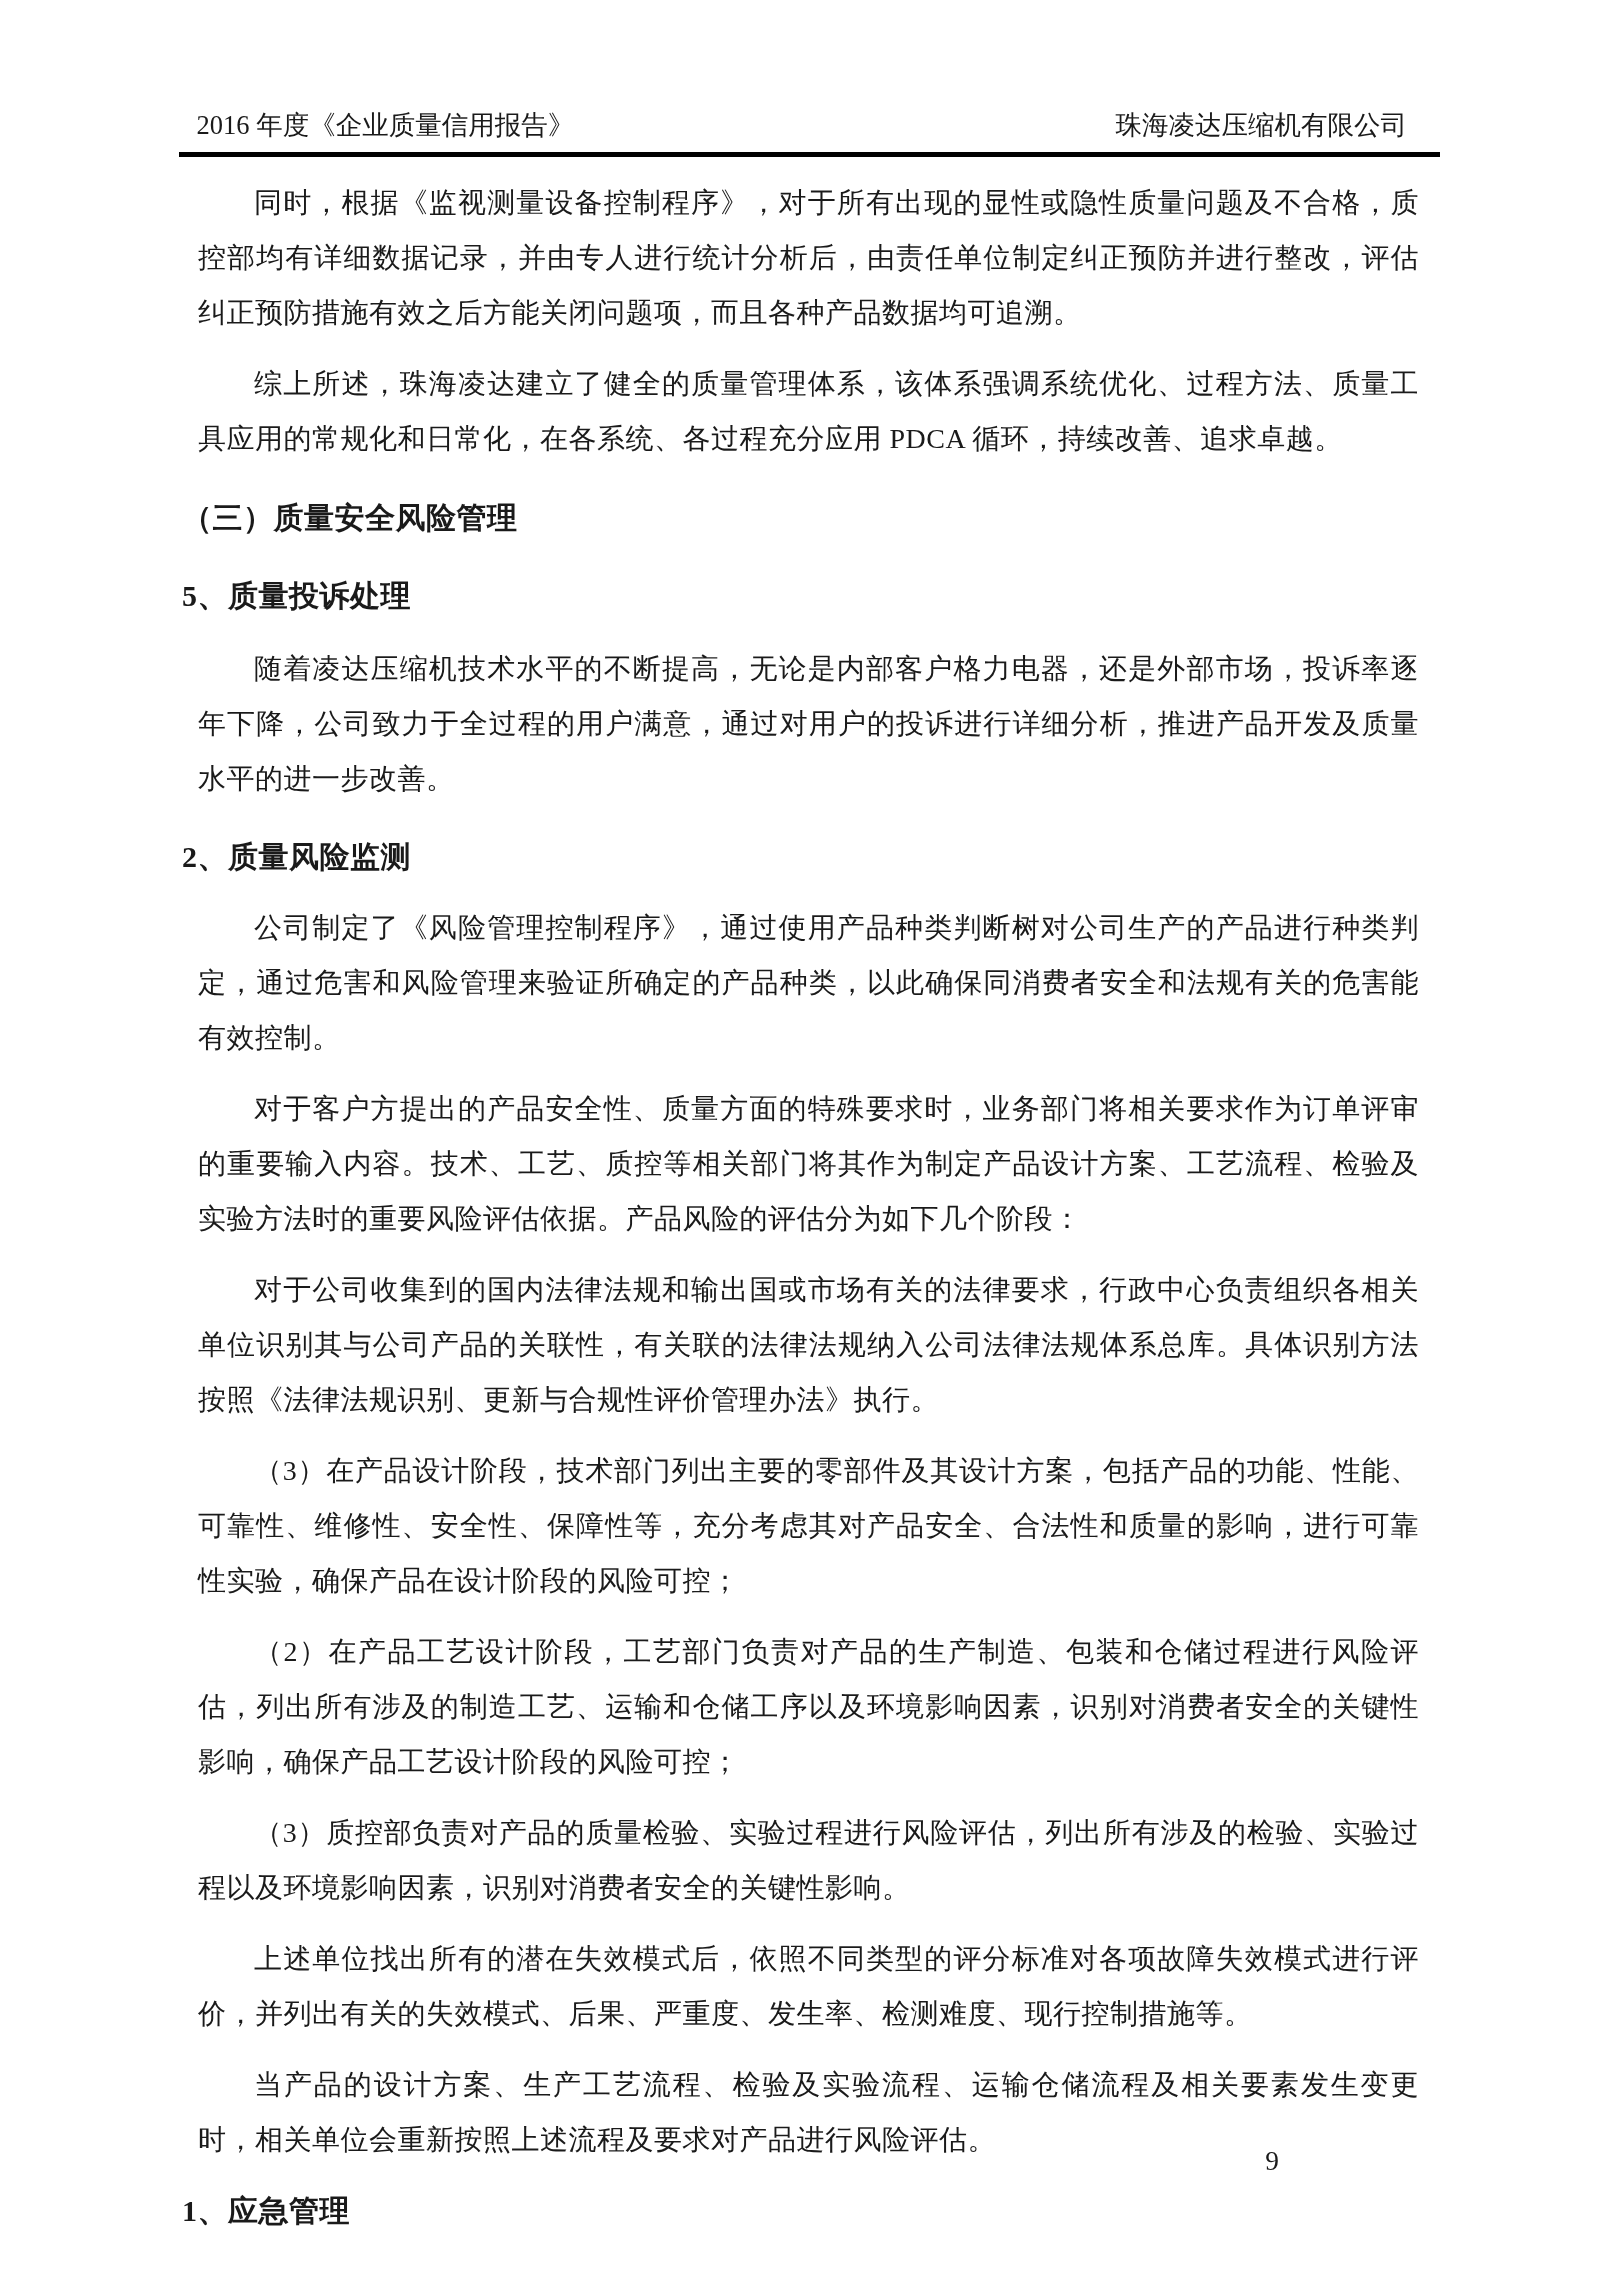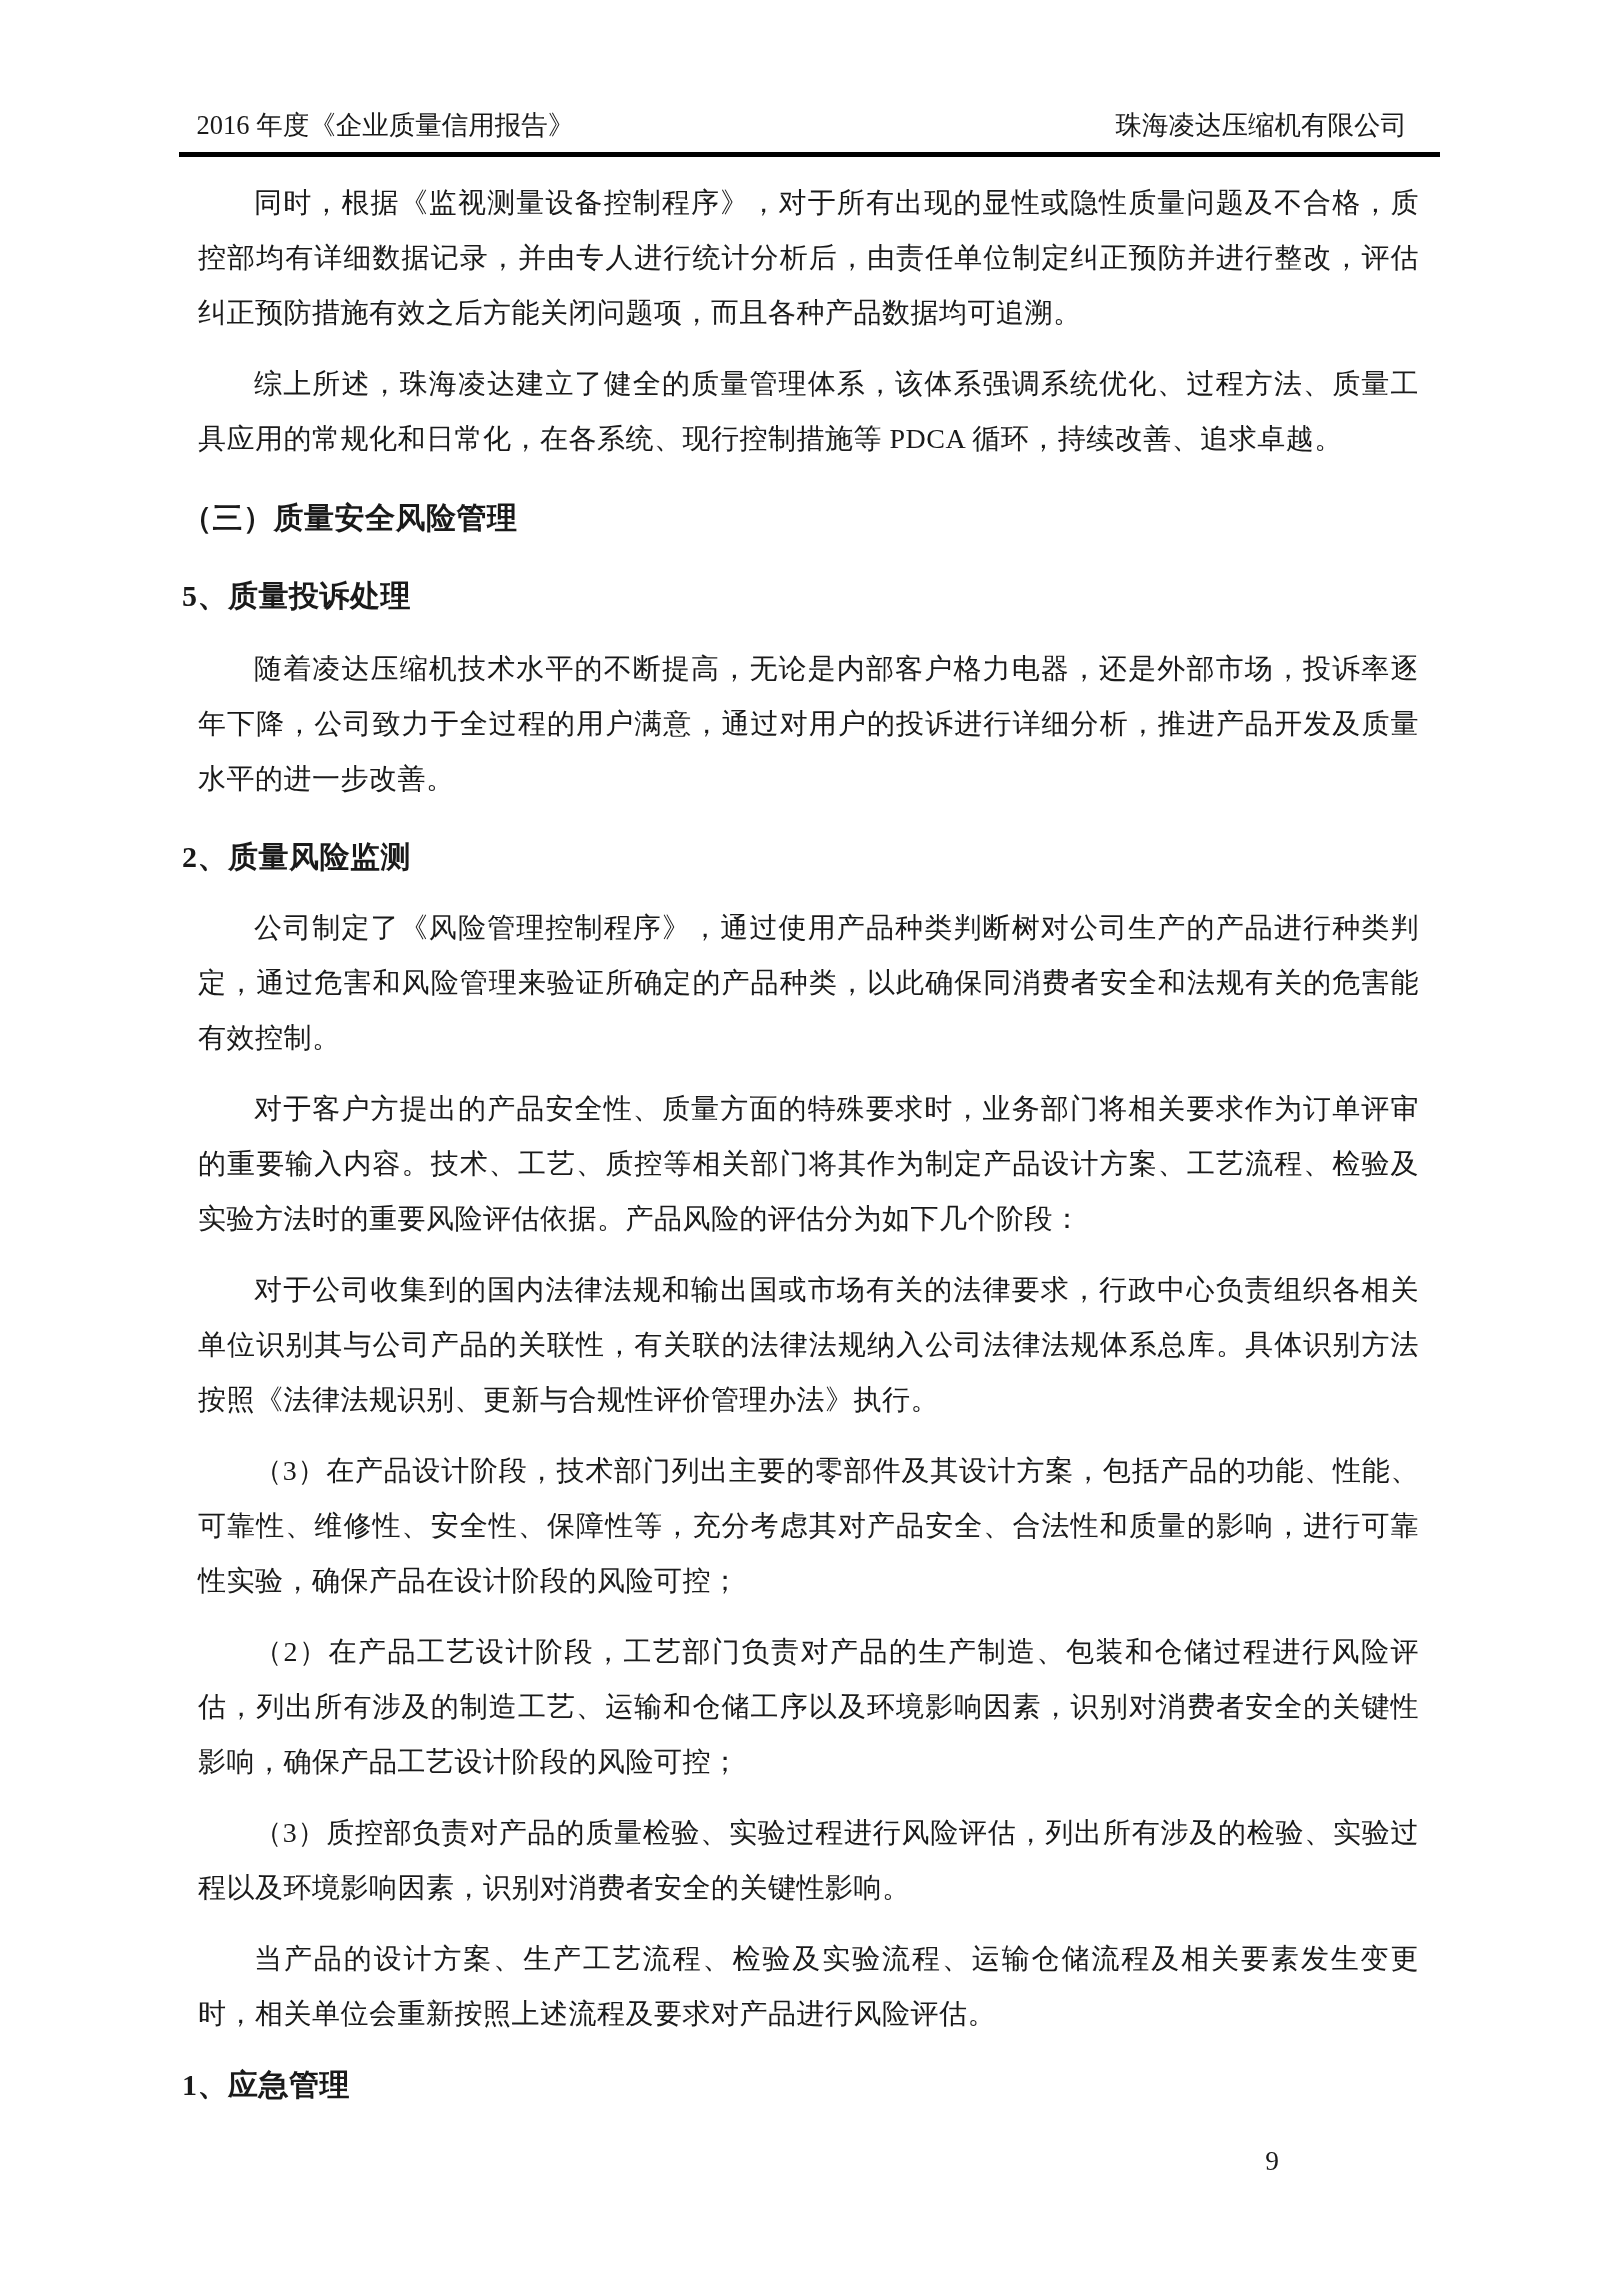--- a/index.html
+++ b/index.html
@@ -70,31 +70,32 @@
 
 <div class="page">
 
   <header class="pageheader">
     <span class="hl">2016 年度《企业质量信用报告》</span>
     <span class="hr">珠海凌达压缩机有限公司</span>
   </header>
 
   <main class="content">
     <p class="para">同时，根据《监视测量设备控制程序》，对于所有出现的显性或隐性质量问题及不合格，质控部均有详细数据记录，并由专人进行统计分析后，由责任单位制定纠正预防并进行整改，评估纠正预防措施有效之后方能关闭问题项，而且各种产品数据均可追溯。</p>
-    <p class="para">综上所述，珠海凌达建立了健全的质量管理体系，该体系强调系统优化、过程方法、质量工具应用的常规化和日常化，在各系统、现行控制措施等 PDCA 循环，持续改善、追求卓越。</p>
+    <p class="para">综上所述，珠海凌达建立了健全的质量管理体系，该体系强调系统优化、过程方法、质量工具应用的常规化和日常化，在各系统、各过程充分应用 PDCA 循环，持续改善、追求卓越。</p>
     <h2 class="h-sec">（三）质量安全风险管理</h2>
     <h3 class="h-num">5、质量投诉处理</h3>
     <p class="para mt18">随着凌达压缩机技术水平的不断提高，无论是内部客户格力电器，还是外部市场，投诉率逐年下降，公司致力于全过程的用户满意，通过对用户的投诉进行详细分析，推进产品开发及质量水平的进一步改善。</p>
     <h3 class="h-num">2、质量风险监测</h3>
     <p class="para">公司制定了《风险管理控制程序》，通过使用产品种类判断树对公司生产的产品进行种类判定，通过危害和风险管理来验证所确定的产品种类，以此确保同消费者安全和法规有关的危害能有效控制。</p>
     <p class="para">对于客户方提出的产品安全性、质量方面的特殊要求时，业务部门将相关要求作为订单评审的重要输入内容。技术、工艺、质控等相关部门将其作为制定产品设计方案、工艺流程、检验及实验方法时的重要风险评估依据。产品风险的评估分为如下几个阶段：</p>
     <p class="para">对于公司收集到的国内法律法规和输出国或市场有关的法律要求，行政中心负责组织各相关单位识别其与公司产品的关联性，有关联的法律法规纳入公司法律法规体系总库。具体识别方法按照《法律法规识别、更新与合规性评价管理办法》执行。</p>
     <p class="para">（3）在产品设计阶段，技术部门列出主要的零部件及其设计方案，包括产品的功能、性能、可靠性、维修性、安全性、保障性等，充分考虑其对产品安全、合法性和质量的影响，进行可靠性实验，确保产品在设计阶段的风险可控；</p>
     <p class="para">（2）在产品工艺设计阶段，工艺部门负责对产品的生产制造、包装和仓储过程进行风险评估，列出所有涉及的制造工艺、运输和仓储工序以及环境影响因素，识别对消费者安全的关键性影响，确保产品工艺设计阶段的风险可控；</p>
     <p class="para">（3）质控部负责对产品的质量检验、实验过程进行风险评估，列出所有涉及的检验、实验过程以及环境影响因素，识别对消费者安全的关键性影响。</p>
+    <p class="para">上述单位找出所有的潜在失效模式后，依照不同类型的评分标准对各项故障失效模式进行评价，并列出有关的失效模式、后果、严重度、发生率、检测难度、现行控制措施等。</p>
     <p class="para">当产品的设计方案、生产工艺流程、检验及实验流程、运输仓储流程及相关要素发生变更时，相关单位会重新按照上述流程及要求对产品进行风险评估。</p>
     <h3 class="h-num h-last">1、应急管理</h3>
   </main>
 
   <div class="pagenum">9</div>
 
 </div>
 
 
 </body></html>

